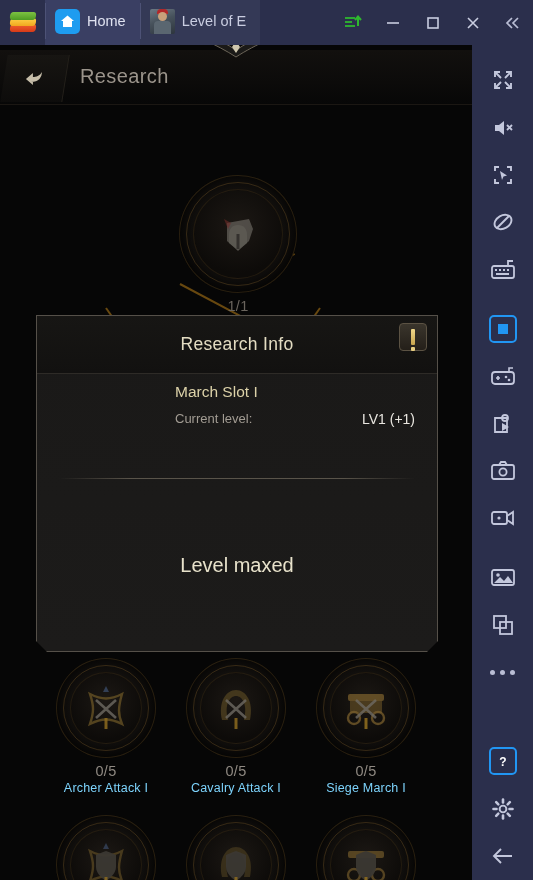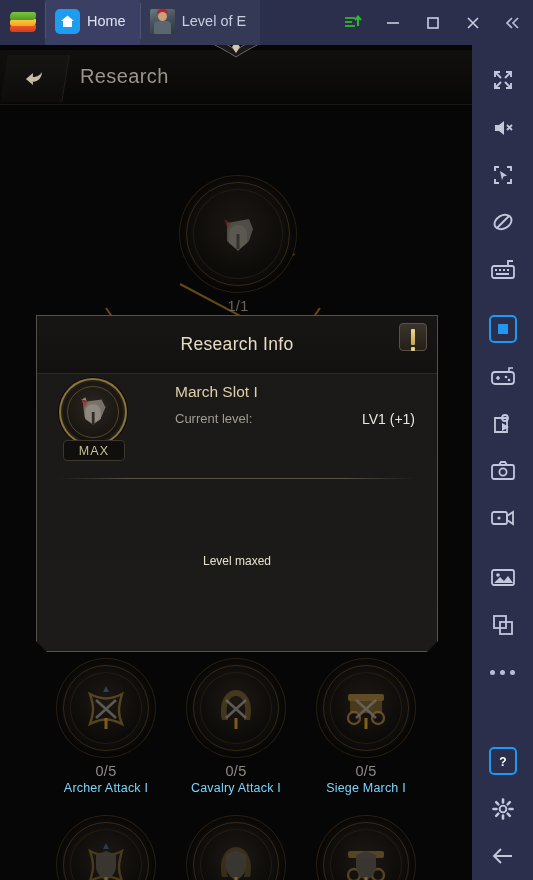--- a/index.html
+++ b/index.html
@@ -185,21 +185,21 @@
   #cur-level-value{
     position:absolute; right:22px; top:53px;
     color:#e9e6e0; font-size:14px;
   }
   #dlg-divider{
     position:absolute; left:22px; right:22px; top:120px; height:1px;
     background:linear-gradient(90deg,rgba(90,84,74,0) 0%,rgba(110,103,90,.75) 20%,rgba(110,103,90,.75) 80%,rgba(90,84,74,0) 100%);
   }
   #maxed-text{
     position:absolute; left:0; right:0; top:196px; text-align:center;
-    color:#e8e2cb; font-size:12px;
+    color:#e8e2cb; font-size:20px;
   }
 
   
   #sidebar{
     position:absolute; right:0; top:45px; width:61px; height:835px;
     background:#2b2f4c;
     display:flex; flex-direction:column; align-items:center;
   }
   .sb-item{
     width:61px; height:50px; display:flex; align-items:center; justify-content:center;
@@ -411,34 +411,20 @@
 
     <div id="dialog-header">
       <span id="dialog-title">Research Info</span>
       <div id="info-btn">
         <div id="info-bang"></div>
       </div>
     </div>
 
     <div id="dialog-body">
 
-      <div id="item-icon-wrap">
-        <div id="item-icon">
-          <div class="ii-glyph">
-            <svg width="42" height="42" viewBox="0 0 54 54">
-              <path d="M14 14 L38 11 L43 21 L38 33 L27 43 L16 33 Z" fill="#b8b2a6" opacity=".55"></path>
-              <path d="M27 17 C21 17 17 21 17 28 L17 36 L27 43 L37 36 L37 28 C37 21 33 17 27 17 Z" fill="#8e897f"></path>
-              <rect x="25.5" y="27" width="3.5" height="16" fill="#2f2c28"></rect>
-              <path d="M11 9 L20 15 L16 21 Z" fill="#9e3a33" opacity=".8"></path>
-              <path d="M13 11 L17 8 L19 13 Z" fill="#c2b9a6" opacity=".7"></path>
-            </svg>
-          </div>
-        </div>
-        <div id="max-badge">MAX</div>
-      </div>
 
       <div id="item-name">March Slot I</div>
       <div id="cur-level-label">Current level:</div>
       <div id="cur-level-value">LV1 (+1)</div>
 
       <div id="dlg-divider"></div>
 
       <div id="maxed-text">Level maxed</div>
     </div>
   </div>

